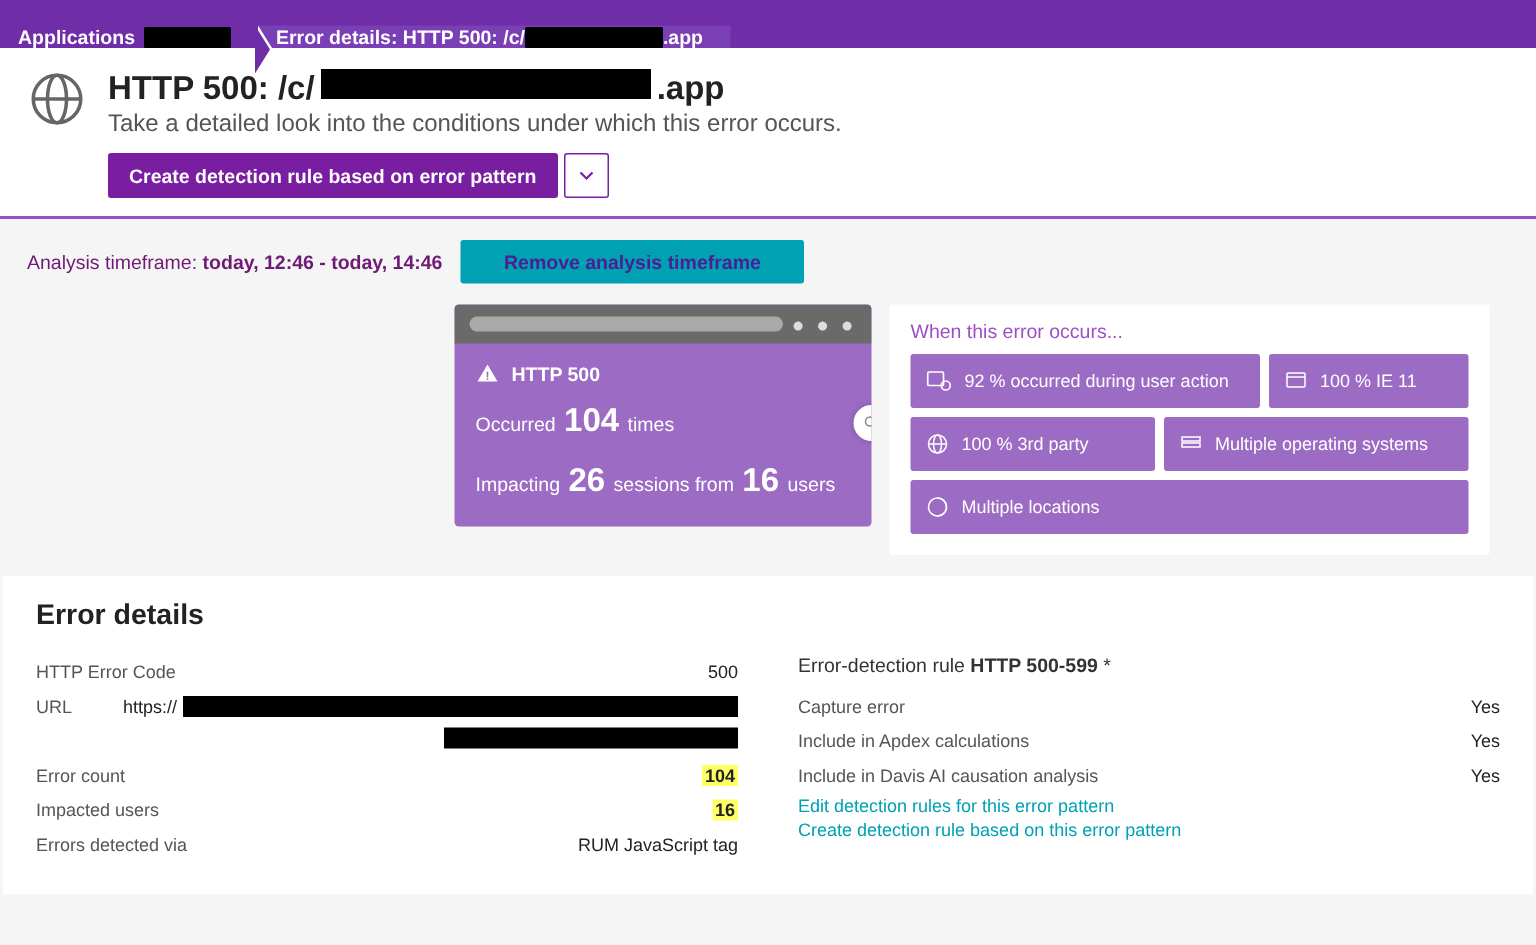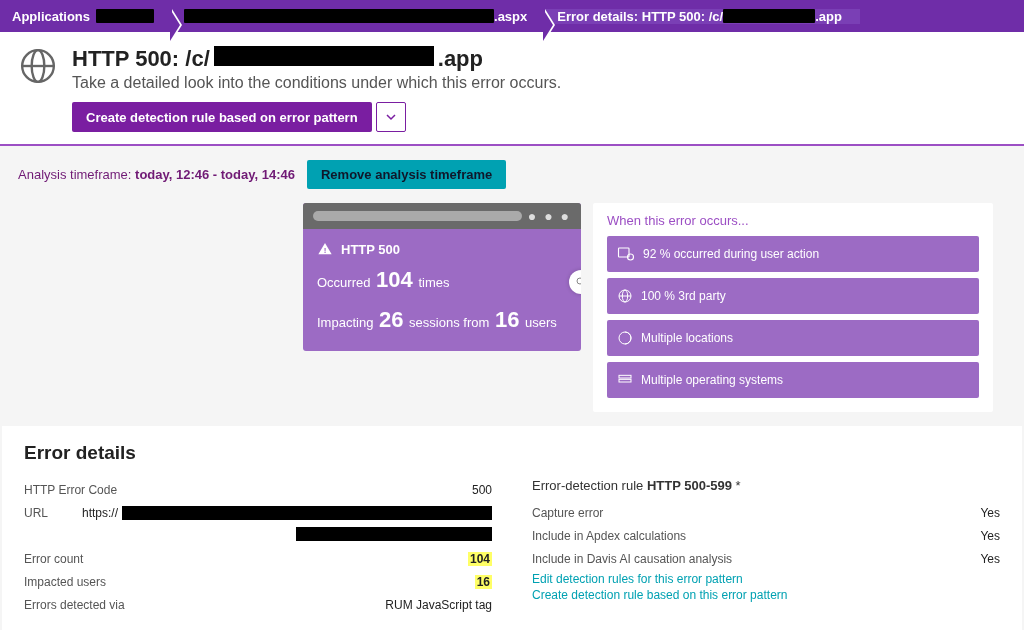--- a/index.html
+++ b/index.html
@@ -1,39 +1,39 @@
 <!DOCTYPE html>
 <html><head>
 <meta charset="utf-8">
 <style>
 * { box-sizing: border-box; margin: 0; padding: 0; font-family: -apple-system, BlinkMacSystemFont, "Segoe UI", Arial, sans-serif; }
 body { background: #f5f5f5; width: 1024px; height: 630px; overflow: hidden; font-size: 13px; color: #333; }
 
 
-.breadcrumb-bar { background: #6f2da8; height: 32px; display: flex; align-items: center; }
+.breadcrumb-bar { background: #6f2da8; height: 32px; display: flex; align-items: flex-end; }
 .crumb { display: flex; align-items: center; color: #fff; padding: 0 18px 0 12px; font-size: 13px; position: relative; font-weight: 600; }
 .crumb.sep::after { content: ""; position: absolute; right: -8px; top: 0; width: 0; height: 0; border-top: 16px solid transparent; border-bottom: 16px solid transparent; border-left: 10px solid #6f2da8; z-index: 2; }
 .crumb.sep::before { content: ""; position: absolute; right: -10px; top: 0; width: 0; height: 0; border-top: 16px solid transparent; border-bottom: 16px solid transparent; border-left: 10px solid #fff; z-index: 1; }
 .crumb .redact { background: #000; height: 14px; display: inline-block; border-radius: 1px; }
 .crumb.last { background: #7a3fb5; }
 
 
 .header { background: #fff; padding: 14px 18px 12px 18px; display: flex; gap: 14px; border-bottom: 2px solid #9c4fc4; }
 .globe-big { width: 40px; height: 40px; flex: none; display:flex; align-items:center; justify-content:center; color:#555; }
 .header-title { font-size: 22px; font-weight: 700; color: #222; display: flex; align-items: flex-start; gap: 4px; }
 .header-title .redact { background:#000; height: 20px; width: 220px; display:inline-block; }
 .subtitle { font-size: 16px; color: #555; margin-top: 2px; }
 .btn-row { margin-top: 10px; display: flex; gap: 4px; }
 .purple-btn { background: #7a1ea1; color: #fff; border: none; padding: 7px 14px; font-size: 13px; border-radius: 2px; cursor: pointer; font-weight:600; }
 .dropdown-btn { background: #fff; border: 1px solid #7a1ea1; color: #7a1ea1; width: 30px; height: 30px; border-radius: 2px; cursor: pointer; display:flex; align-items:center; justify-content:center; }
 
 
 .timeframe { padding: 14px 18px; display: flex; align-items: center; gap: 12px; font-size: 13px; }
 .timeframe .lbl { color: #701a75; }
-.teal-btn { background: #00a1b2; color: #0f172a; border: none; padding: 7px 14px; font-size: 13px; border-radius: 2px; cursor: pointer; font-weight:600; }
+.teal-btn { background: #00a1b2; color: #4c1d95; border: none; padding: 7px 29px; font-size: 13px; border-radius: 2px; cursor: pointer; font-weight:600; }
 
 
 .summary-row { display: flex; gap: 12px; padding: 0 18px 14px 18px; justify-content: center; align-items: flex-start; }
 .browser-card { width: 278px; background: #9c6bc4; border-radius: 3px; overflow: hidden; color: #fff; flex:none; position: relative; }
 .browser-top { background: #6a6a6a; height: 26px; display: flex; align-items: center; padding: 0 10px; gap: 6px; }
 .addr { background: #aaa; flex: 1; height: 10px; border-radius: 5px; }
 .dots { color: #ddd; letter-spacing: 2px; font-size: 14px; }
 .card-body { padding: 12px 14px 18px 14px; }
 .card-line { margin: 6px 0 14px 0; font-size: 13px; }
 .card-line .big { font-size: 22px; font-weight: 700; padding: 0 2px; }
@@ -63,24 +63,20 @@
 .link { color: #00a1b2; font-size: 12px; cursor: pointer; margin-top: 2px; display:block; }
 </style>
 </head>
 <body>
 
 <div class="breadcrumb-bar">
   <div class="crumb sep">
     <span>Applications</span>
     <span class="redact" style="width:58px; margin-left:6px;"></span>
   </div>
-  <div class="crumb sep">
-    <span class="redact" style="width:310px;"></span>
-    <span>.aspx</span>
-  </div>
   <div class="crumb last">
     <span>Error details: HTTP 500: /c/</span>
     <span class="redact" style="width:92px;"></span>
     <span>.app</span>
   </div>
 </div>
 
 <div class="header">
   <div class="globe-big">
     <svg width="38" height="38" viewBox="0 0 24 24" fill="none" stroke="#666" stroke-width="1.5">
@@ -147,41 +143,48 @@
   <div class="occurs-panel">
     <div class="occurs-title">When this error occurs...</div>
     <div class="tile-grid">
       <div class="tile wide">
         <svg width="18" height="16" viewBox="0 0 24 20" stroke="#fff" fill="none" stroke-width="1.5">
             <rect x="2" y="2" width="14" height="12" rx="1"></rect>
             <circle cx="18" cy="14" r="4"></circle>
           </svg>
         <span>92 % occurred during user action</span>
       </div>
+      <div class="tile narrow">
+        <svg width="16" height="16" viewBox="0 0 24 24" stroke="#fff" fill="none" stroke-width="1.5">
+            <rect x="3" y="4" width="18" height="14" rx="1"></rect>
+            <line x1="3" y1="8" x2="21" y2="8"></line>
+          </svg>
+        <span>100 % IE 11</span>
+      </div>
       <div class="tile" style="flex:1 1 150px">
         <svg width="16" height="16" viewBox="0 0 24 24" stroke="#fff" fill="none" stroke-width="1.5">
             <circle cx="12" cy="12" r="9"></circle>
             <ellipse cx="12" cy="12" rx="4" ry="9"></ellipse>
             <line x1="3" y1="12" x2="21" y2="12"></line>
           </svg>
         <span>100 % 3rd party</span>
       </div>
+      <div class="tile" style="flex:1 1 190px">
+        <svg width="16" height="16" viewBox="0 0 24 24" stroke="#fff" fill="none" stroke-width="1.5">
+            <rect x="3" y="5" width="18" height="4"></rect>
+            <rect x="3" y="11" width="18" height="4"></rect>
+          </svg>
+        <span>Multiple operating systems</span>
+      </div>
       <div class="tile" style="flex:1 1 100%">
         <svg width="16" height="16" viewBox="0 0 24 24" stroke="#fff" fill="none" stroke-width="1.5">
             <circle cx="12" cy="12" r="9"></circle>
             <path d="M12 3 a9 9 0 0 1 0 18"></path>
           </svg>
         <span>Multiple locations</span>
-      </div>
-      <div class="tile" style="flex:1 1 190px">
-        <svg width="16" height="16" viewBox="0 0 24 24" stroke="#fff" fill="none" stroke-width="1.5">
-            <rect x="3" y="5" width="18" height="4"></rect>
-            <rect x="3" y="11" width="18" height="4"></rect>
-          </svg>
-        <span>Multiple operating systems</span>
       </div>
     </div>
   </div>
 </div>
 
 <div class="details">
   <h2>Error details</h2>
   <div class="details-cols">
     <div class="col">
       <div class="kv-row">

